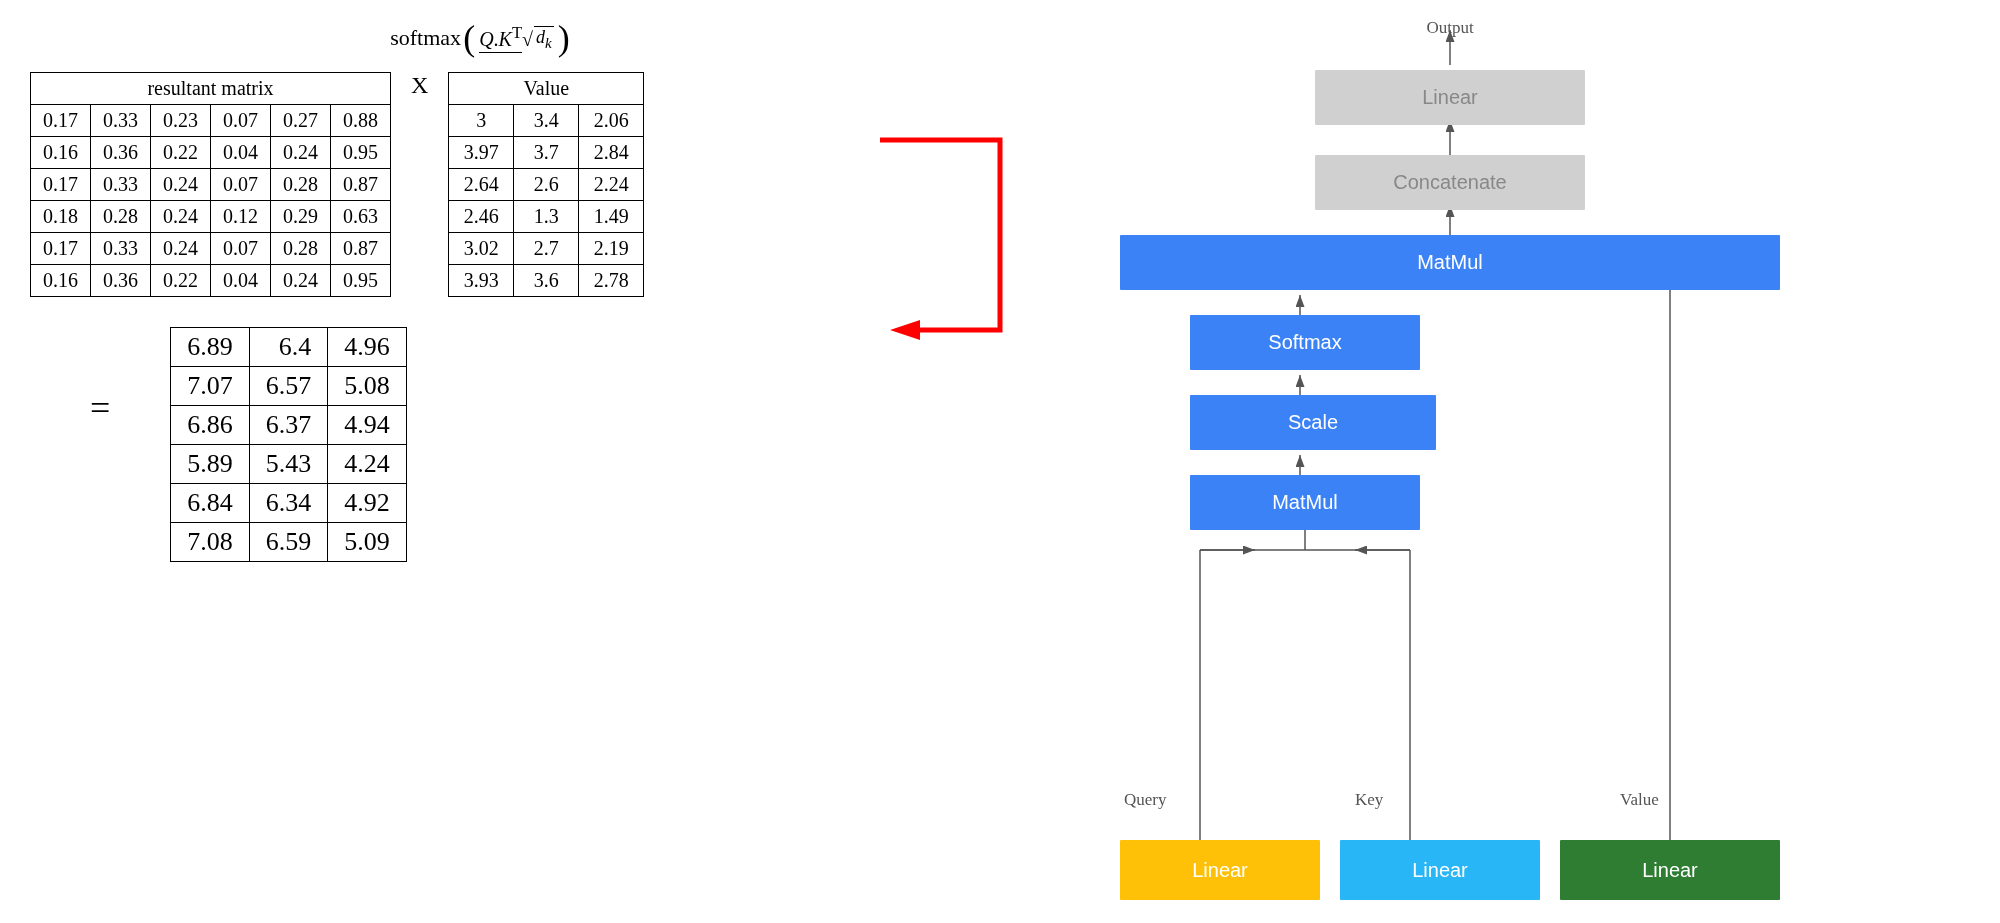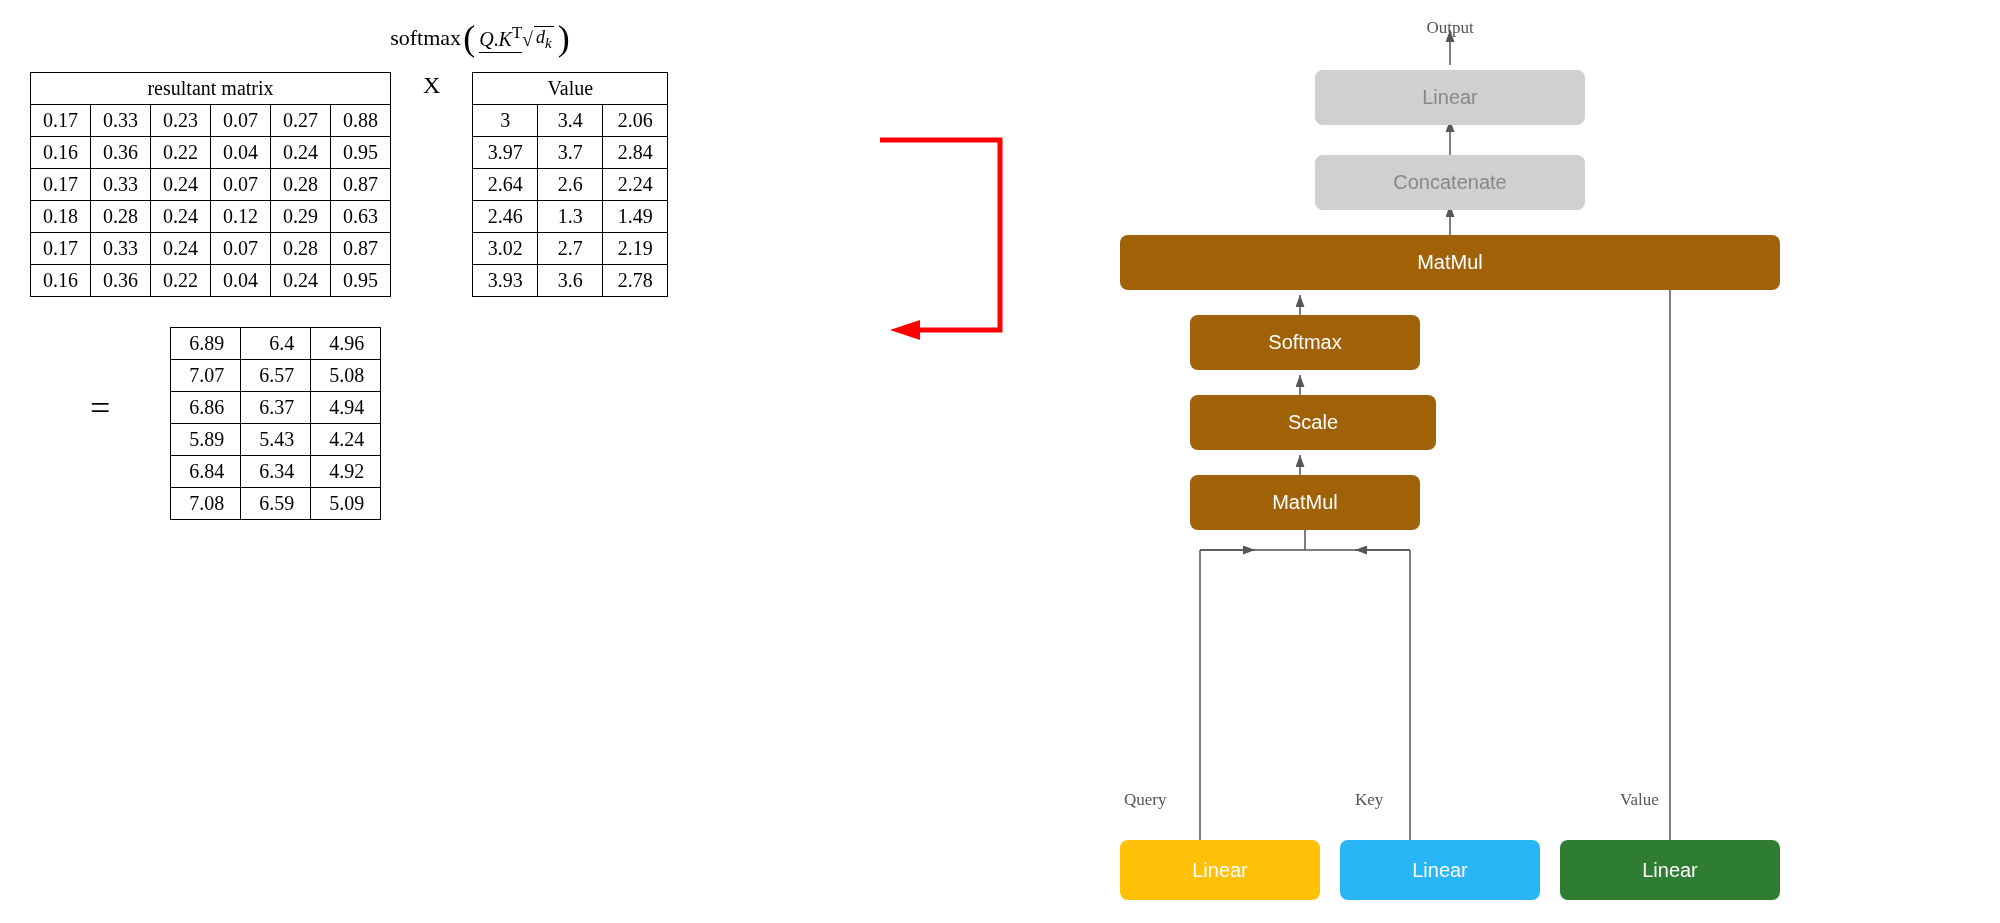--- a/index.html
+++ b/index.html
@@ -73,21 +73,21 @@
       border-top: 1.5px solid #000;
       padding: 0 2px;
       font-size: 18px;
       font-style: italic;
     }
 
     
     .tables-row {
       display: flex;
       align-items: flex-start;
-      gap: 12px;
+      gap: 0;
     }
 
     table {
       border-collapse: collapse;
       font-size: 20px;
     }
 
     .main-table td, .main-table th {
       border: 1px solid #000;
       padding: 4px 10px;
@@ -138,52 +138,52 @@
 
     .result-table {
       margin-left: 20px;
     }
 
     .result-table td {
       border: 1px solid #000;
       padding: 4px 16px;
       text-align: right;
       min-width: 70px;
-      font-size: 20px;
+      font-size: 26px;
     }
 
     
     .right-section {
       flex: 1;
       position: relative;
       padding: 10px;
     }
 
     .diagram-container {
       position: relative;
       width: 700px;
       height: 900px;
       margin: 0 auto;
     }
 
     
     .diag-box {
       position: absolute;
-      border-radius: 8px;
+      border-radius: 1px;
       display: flex;
       align-items: center;
       justify-content: center;
       font-size: 20px;
       font-family: Arial, sans-serif;
       color: white;
       font-weight: 500;
     }
 
     .diag-box.blue {
-      background-color: #a16207;
+      background-color: #3b82f6;
     }
     .diag-box.light-gray {
       background-color: #d0d0d0;
       color: #888;
     }
     .diag-box.yellow {
       background-color: #FFC107;
       color: white;
     }
     .diag-box.cyan {

